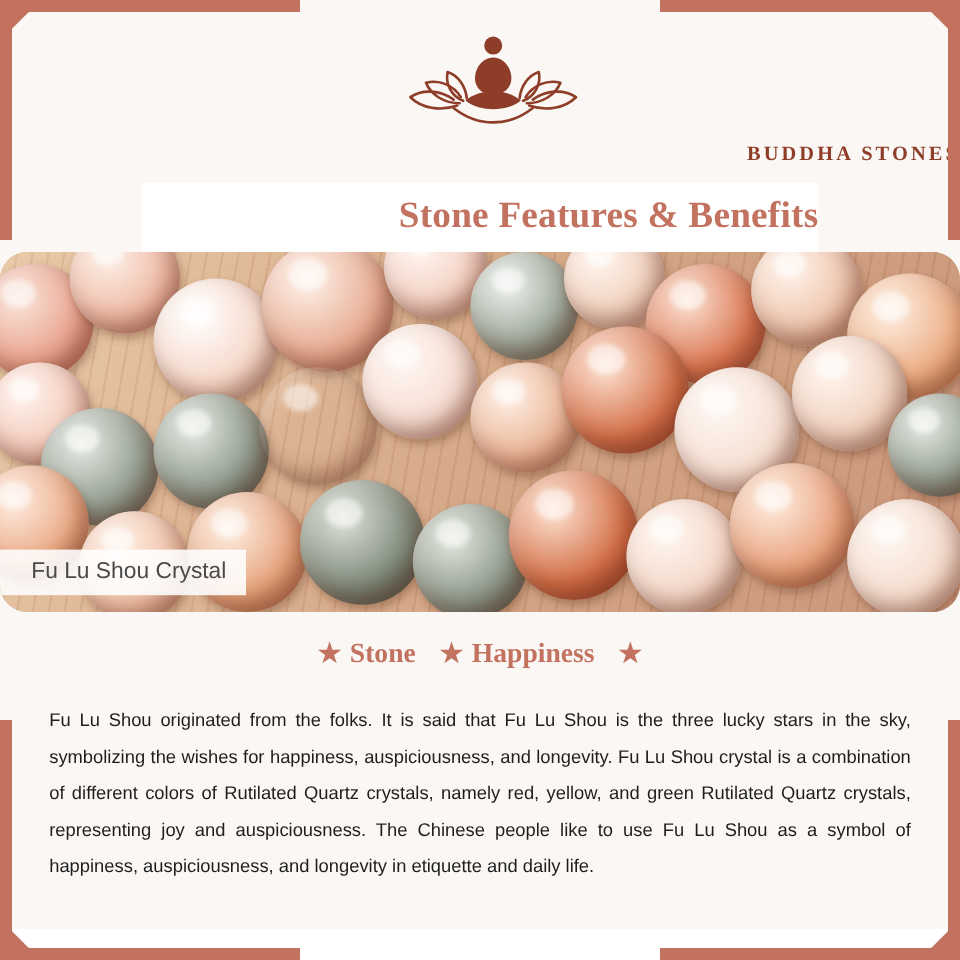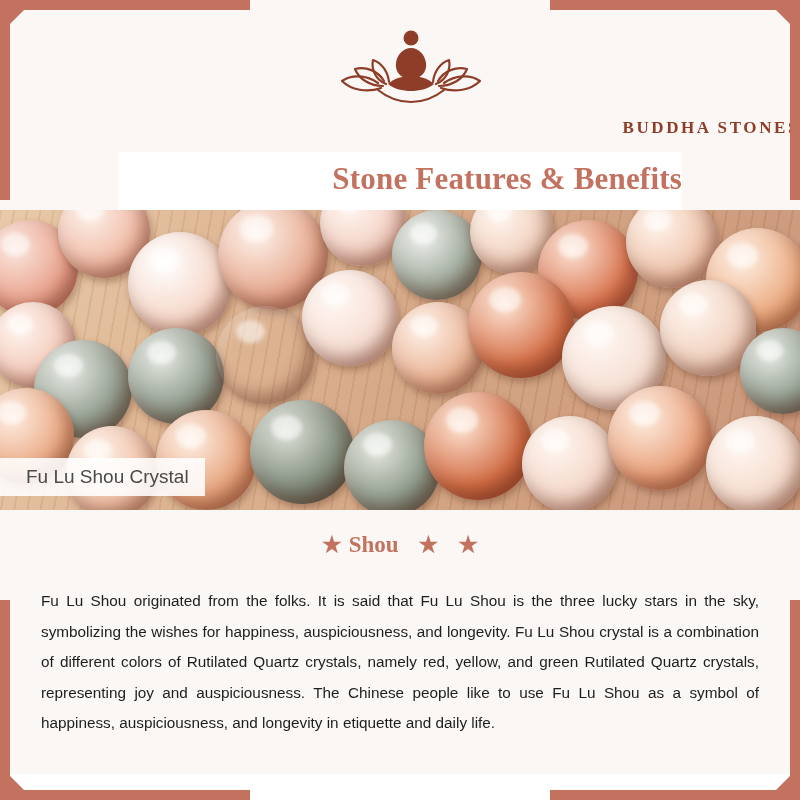--- a/index.html
+++ b/index.html
@@ -157,20 +157,21 @@
 
   
   .hero {
     position: relative;
     margin: 0;
     width: 800px;
     height: 300px;
     overflow: hidden;
     background: #d8a98a;
     z-index: 2;
+    border-radius: 23px;
   }
   .hero-bg {
     position: absolute;
     inset: 0;
     background:
       linear-gradient(115deg, #e7c8a6 0%, #dcb391 28%, #cf9f7e 60%, #c69075 100%);
   }
   .wood-grain {
     position: absolute;
     inset: 0;
@@ -346,24 +347,25 @@
     <div class="bead" style="left:522px;  top:206px; width:96px;  height:96px;  background:radial-gradient(circle at 34% 30%, #fff7f1, #f3d5c6 60%, #d9a78e);"></div>
     <div class="bead" style="left:608px;  top:176px; width:104px; height:104px; background:radial-gradient(circle at 34% 30%, #ffefe3, #e8a07a 60%, #c5714c);"></div>
     <div class="bead" style="left:706px;  top:206px; width:98px;  height:98px;  background:radial-gradient(circle at 34% 30%, #fff8f3, #f4dacb 60%, #daab92);"></div>
 
     <div class="caption">Fu Lu Shou Crystal</div>
   </div>
 
   <div class="benefits">
     <div class="benefit">
       <span class="star">★</span>
-      <span>Shou</span>
+      <span>Stone</span>
     </div>
     <div class="benefit">
       <span class="star">★</span>
+      <span>Happiness</span>
     </div>
     <div class="benefit">
       <span class="star">★</span>
     </div>
   </div>
 
   <p class="body-copy">Fu Lu Shou originated from the folks. It is said that Fu Lu Shou is the three lucky stars in the sky, symbolizing the wishes for happiness, auspiciousness, and longevity. Fu Lu Shou crystal is a combination of different colors of Rutilated Quartz crystals, namely red, yellow, and green Rutilated Quartz crystals, representing joy and auspiciousness. The Chinese people like to use Fu Lu Shou as a symbol of happiness, auspiciousness, and longevity in etiquette and daily life.</p>
 
   <div class="bottom-strip"></div>
 </div>

